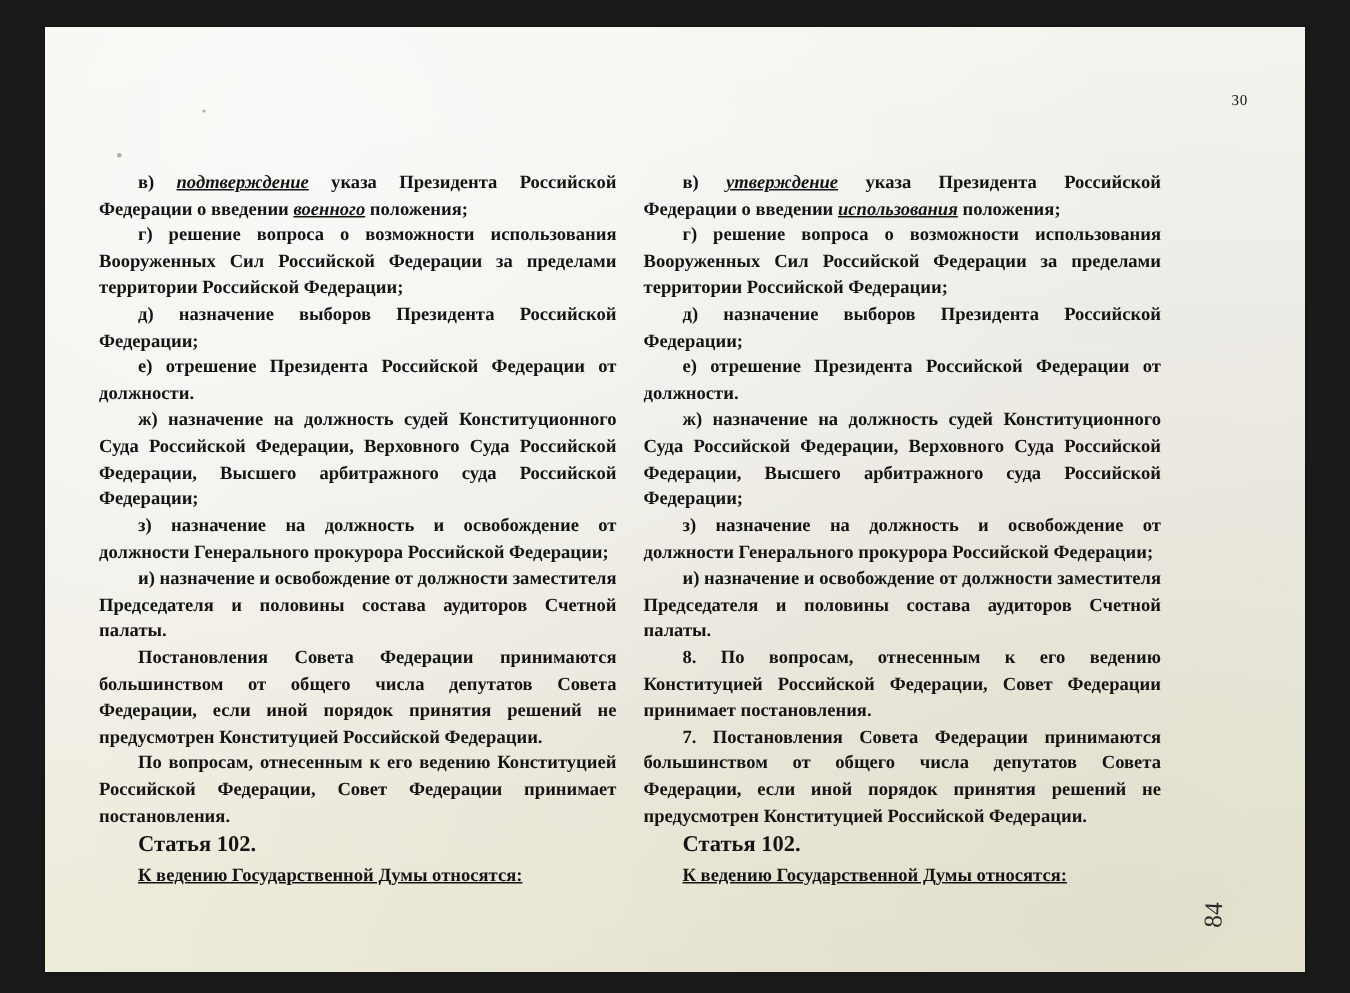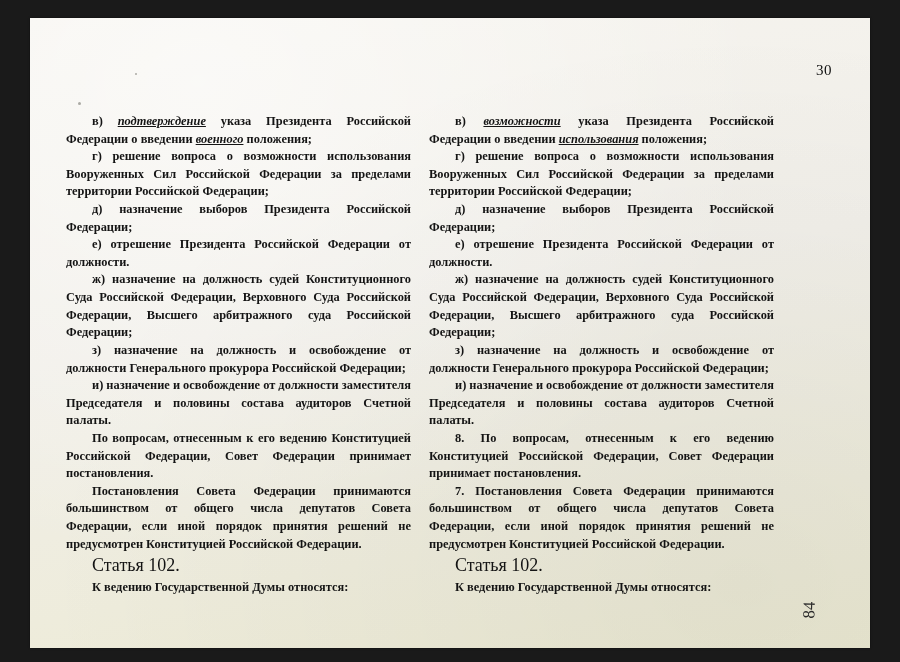--- a/index.html
+++ b/index.html
@@ -28,21 +28,21 @@
     background:
       radial-gradient(ellipse at 20% 10%, rgba(255,255,255,0.55), rgba(0,0,0,0) 60%),
       radial-gradient(ellipse at 85% 90%, rgba(0,0,0,0.05), rgba(0,0,0,0) 70%),
       linear-gradient(170deg, #f6f4ef 0%, #f1efe9 45%, #ecead3 100%);
     pointer-events: none;
   }
   .page-number {
     position: absolute;
     right: 38px;
     top: 44px;
-    font-size: 15px;
+    font-size: 10px;
     color: #111;
     letter-spacing: 0.5px;
   }
   .speck {
     position: absolute;
     background: #6b6b63;
     border-radius: 50%;
     opacity: 0.55;
   }
   .columns {
@@ -68,28 +68,29 @@
     text-align: justify;
     text-justify: inter-word;
   }
   .u {
     text-decoration: underline;
     font-style: italic;
   }
   .article-head {
     margin-top: 22px;
     text-align: center;
-    font-weight: normal;
+    font-weight: bold;
     text-indent: 0;
-    font-size: 18px;
+    font-size: 15px;
   }
   .article-lead {
     text-indent: 26px;
     text-align: left;
     margin-top: 2px;
+    text-decoration: underline;
   }
   .left-col { font-weight: 600; }
   .right-col { font-weight: 600; }
   .archive-number {
     position: absolute;
     right: 52px;
     bottom: 28px;
     font-size: 17px;
     color: #2b2b2b;
     transform: rotate(-88deg);
@@ -111,28 +112,28 @@
   <div class="columns">
 
     <div class="column left-col">
       <p><span>в) </span><span class="u">подтверждение</span><span> указа Президента Российской Федерации о введении </span><span class="u">военного</span><span> положения;</span></p>
       <p>г) решение вопроса о возможности использования Вооруженных Сил Российской Федерации за пределами территории Российской Федерации;</p>
       <p>д) назначение выборов Президента Российской Федерации;</p>
       <p>е) отрешение Президента Российской Федерации от должности.</p>
       <p>ж) назначение на должность судей Конституционного Суда Российской Федерации, Верховного Суда Российской Федерации, Высшего арбитражного суда Российской Федерации;</p>
       <p>з) назначение на должность и освобождение от должности Генерального прокурора Российской Федерации;</p>
       <p>и) назначение и освобождение от должности заместителя Председателя и половины состава аудиторов Счетной палаты.</p>
+      <p>Постановления Совета Федерации принимаются большинством от общего числа депутатов Совета Федерации, если иной порядок принятия решений не предусмотрен Конституцией Российской Федерации.</p>
       <p>По вопросам, отнесенным к его ведению Конституцией Российской Федерации, Совет Федерации принимает постановления.</p>
-      <p>Постановления Совета Федерации принимаются большинством от общего числа депутатов Совета Федерации, если иной порядок принятия решений не предусмотрен Конституцией Российской Федерации.</p>
       <p class="article-head">Статья 102.</p>
       <p class="article-lead">К ведению Государственной Думы относятся:</p>
     </div>
 
     <div class="column right-col">
-      <p><span>в) </span><span class="u">возможности</span><span> указа Президента Российской Федерации о введении </span><span class="u">использования</span><span> положения;</span></p>
+      <p><span>в) </span><span class="u">утверждение</span><span> указа Президента Российской Федерации о введении </span><span class="u">использования</span><span> положения;</span></p>
       <p>г) решение вопроса о возможности использования Вооруженных Сил Российской Федерации за пределами территории Российской Федерации;</p>
       <p>д) назначение выборов Президента Российской Федерации;</p>
       <p>е) отрешение Президента Российской Федерации от должности.</p>
       <p>ж) назначение на должность судей Конституционного Суда Российской Федерации, Верховного Суда Российской Федерации, Высшего арбитражного суда Российской Федерации;</p>
       <p>з) назначение на должность и освобождение от должности Генерального прокурора Российской Федерации;</p>
       <p>и) назначение и освобождение от должности заместителя Председателя и половины состава аудиторов Счетной палаты.</p>
       <p>8. По вопросам, отнесенным к его ведению Конституцией Российской Федерации, Совет Федерации принимает постановления.</p>
       <p>7. Постановления Совета Федерации принимаются большинством от общего числа депутатов Совета Федерации, если иной порядок принятия решений не предусмотрен Конституцией Российской Федерации.</p>
       <p class="article-head">Статья 102.</p>
       <p class="article-lead">К ведению Государственной Думы относятся:</p>

